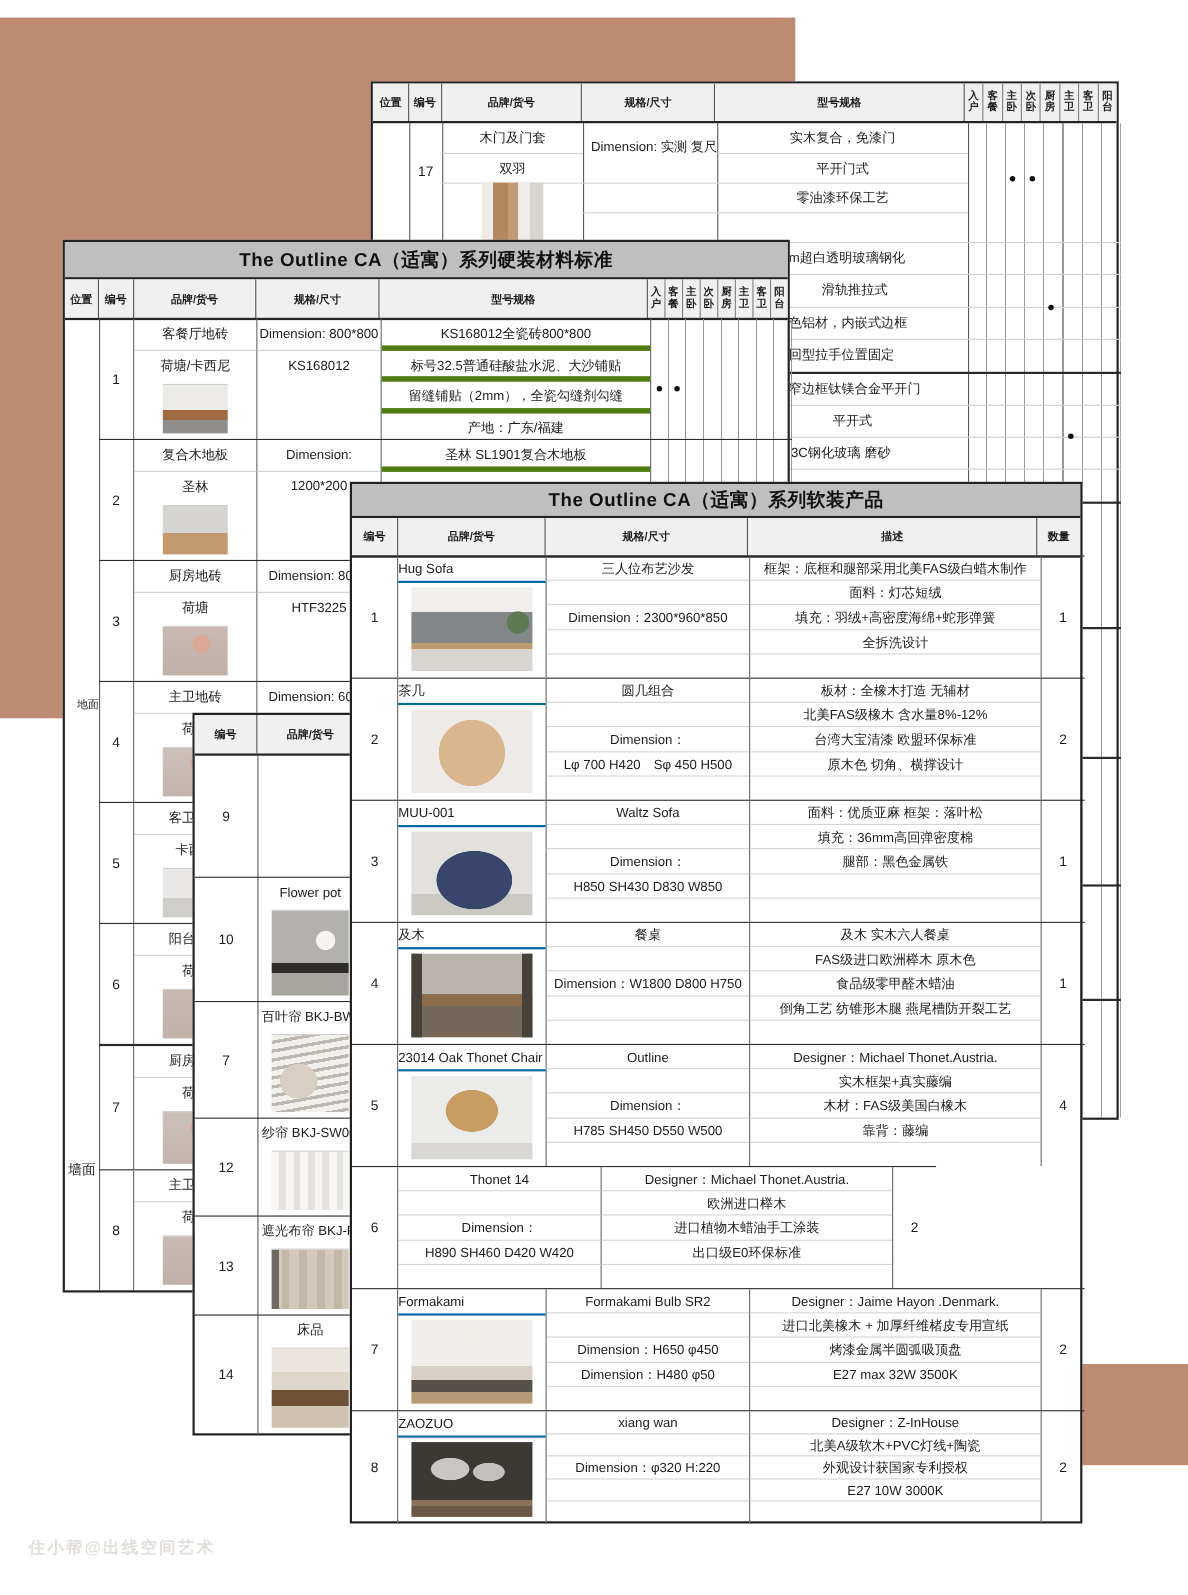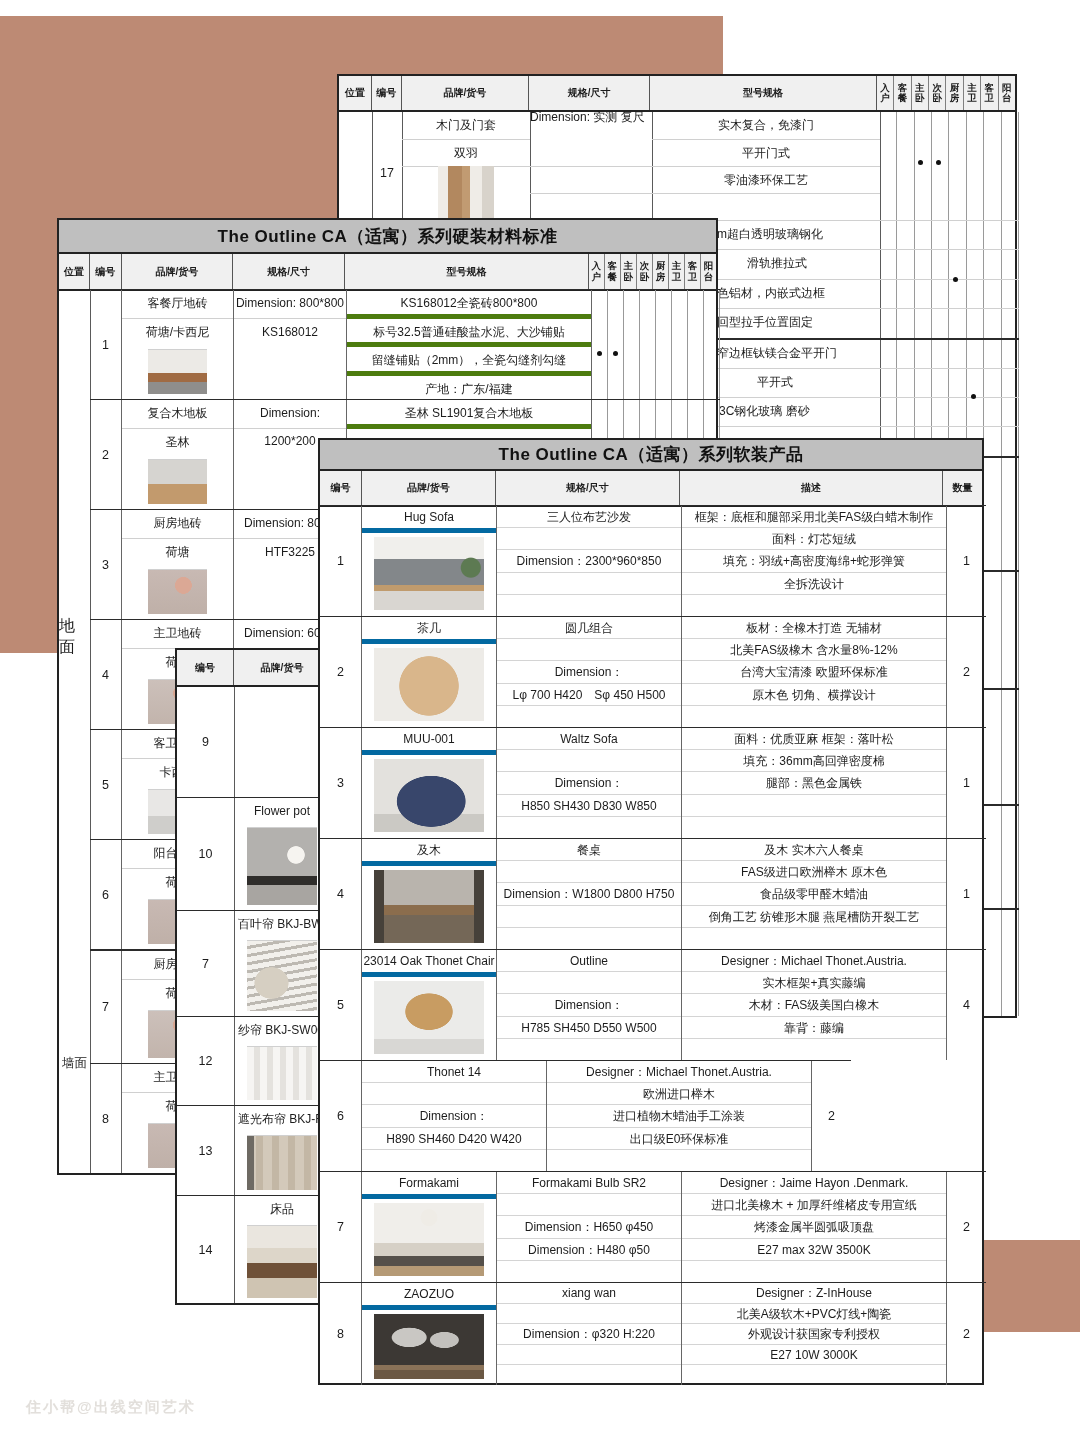--- a/index.html
+++ b/index.html
@@ -39,21 +39,21 @@
   
   .t3g{position:absolute;left:0;display:flex;border-top:1.6px solid #2b2b2b;box-sizing:border-box;width:100%}
   .t3g .b1{height:27px;line-height:27px;text-align:center;white-space:nowrap}
   .t3g .b1.ln{text-align:left;padding-left:4px}
   .t3g .pimg{margin:2px 13px 5px 13px;border-top:1px solid #d0d0d0}
   
   .t4g{position:absolute;left:0;display:flex;border-top:1.6px solid #2b2b2b;box-sizing:border-box}
   .t4g .sr,.t4g .dr{height:22.2px;line-height:22.2px;font-size:12px;border-top:1px solid #d4d4d4}
   .t4g .sr.first,.t4g .dr.first{border-top:none}
   .t4g.short .sr,.t4g.short .dr{height:21px;line-height:21px}
-  .t4g .b1{height:22.2px;line-height:22.2px;text-align:center;border-bottom:5px solid #0369a1;white-space:nowrap;overflow:hidden}
+  .t4g .b1{height:22.2px;line-height:22.2px;border-bottom:2px solid #0369a1;white-space:nowrap;overflow:hidden}
   .t4g .pimg{margin:4px 12px 6px 12px}
   .num{font-size:12.5px}
   
   .img-door{background:linear-gradient(90deg,#efece7 0 18%,#b2885f 18% 42%,#c19b72 42% 58%,#efece7 58% 78%,#d8d3cb 78%)}
   .img-living{background:linear-gradient(180deg,#eceae6 0 52%,#a06b43 52% 72%,#8f8e8c 72%)}
   .img-hall{background:linear-gradient(180deg,#d6d4d0 0 55%,#c29a6d 55%)}
   .img-tile{background:radial-gradient(circle at 60% 35%,#dba895 0 18%,transparent 19%),linear-gradient(180deg,#c8b9b3 0,#bfb0a8 100%)}
   .img-tile2{background:radial-gradient(circle at 55% 30%,#d9a793 0 16%,transparent 17%),linear-gradient(180deg,#ccc0ba 0,#c2b4ac 100%)}
   .img-bath{background:linear-gradient(180deg,#e8e7e5 0 60%,#cfcecb 60%)}
   .img-inyard{background:radial-gradient(circle at 72% 28%,#f4f2ee 0 10%,transparent 11%),linear-gradient(180deg,#d9d5cf 0 40%,#b07f4f 40% 70%,#3f3d3a 70% 82%,#8d8a85 82%)}
@@ -97,24 +97,24 @@
     </div>
   </div>
 
   <div class="vline" style="left:33px;top:36px;height:904px"></div>
   <div class="vline" style="left:63px;top:36px;height:904px"></div>
   <div class="vline" style="left:191px;top:36px;height:108px"></div>
   <div class="vline" style="left:313px;top:36px;height:344px"></div>
   <div class="vline" style="left:541px;top:36px;height:904px"></div>
   <div class="t1grid" style="left:541px;top:36px;width:139px;height:904px"></div>
 
-  <div style="position:absolute;left:33px;top:36px;width:30px;height:121px;display:flex;align-items:center;justify-content:center" class="num">17</div>
+  <div style="position:absolute;left:33px;top:19px;width:30px;height:121px;display:flex;align-items:center;justify-content:center" class="num">17</div>
   <div style="position:absolute;left:63px;top:36px;width:128px;height:27px;line-height:27px;text-align:center">木门及门套</div>
   <div style="position:absolute;left:63px;top:63px;width:128px;height:27px;line-height:27px;text-align:center;border-top:1px solid #d0d0d0;box-sizing:border-box">双羽</div>
-  <div style="position:absolute;left:191px;top:28px;width:122px;height:27px;line-height:27px;text-align:left">Dimension: 实测 复尺</div>
+  <div style="position:absolute;left:191px;top:44px;width:122px;height:27px;line-height:27px;text-align:right">Dimension: 实测 复尺</div>
   <div style="position:absolute;left:313px;top:36px;width:228px;height:27px;line-height:27px;text-align:center">实木复合，免漆门</div>
   <div style="position:absolute;left:313px;top:63px;width:228px;height:27px;line-height:27px;text-align:center;border-top:1px solid #d0d0d0;box-sizing:border-box">平开门式</div>
   <div style="position:absolute;left:313px;top:90px;width:228px;height:27px;line-height:27px;text-align:center;border-top:1px solid #d0d0d0;box-sizing:border-box">零油漆环保工艺</div>
   <div class="hline" style="left:63px;top:90px;width:250px"></div>
   <div class="hline" style="left:191px;top:117px;width:350px"></div>
   <div class="pimg img-door" style="position:absolute;left:99px;top:90px;width:56px;height:126px"></div>
   <div class="dot" style="left:579px;top:84px"></div>
   <div class="dot" style="left:597px;top:84px"></div>
 
   <div class="hline" style="left:0;top:144px;width:680px"></div>
@@ -155,21 +155,21 @@
       <div class="rc">客餐</div>
       <div class="rc">主卧</div>
       <div class="rc">次卧</div>
       <div class="rc">厨房</div>
       <div class="rc">主卫</div>
       <div class="rc">客卫</div>
       <div class="rc last">阳台</div>
     </div>
   </div>
   <div class="vline" style="left:31px;top:69px;height:884px"></div>
-  <div style="position:absolute;left:0;top:396px;width:31px;text-align:left;font-size:16px">地面</div>
+  <div style="position:absolute;left:0;top:414px;width:31px;text-align:right;font-size:10px">地面</div>
   <div style="position:absolute;left:0;top:835px;width:31px;text-align:center;font-size:12.5px">墙面</div>
 
   <div class="t2g" style="top:69px;height:110px">
     <div class="cell cc num" style="width:32px">
         <span>1</span>
       </div>
     <div class="cell" style="width:112px">
       <div class="b1">客餐厅地砖</div>
       <div class="b2">荷塘/卡西尼</div>
       <div class="pimg img-living"></div>

